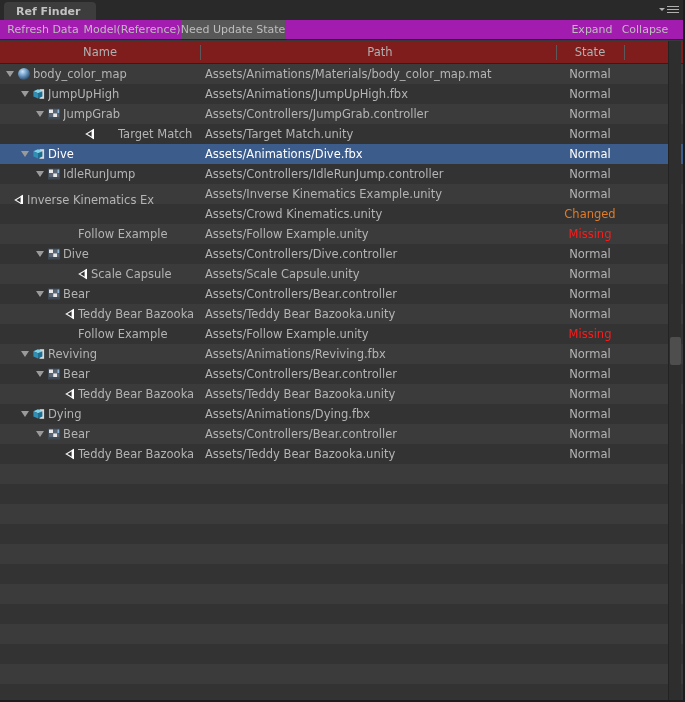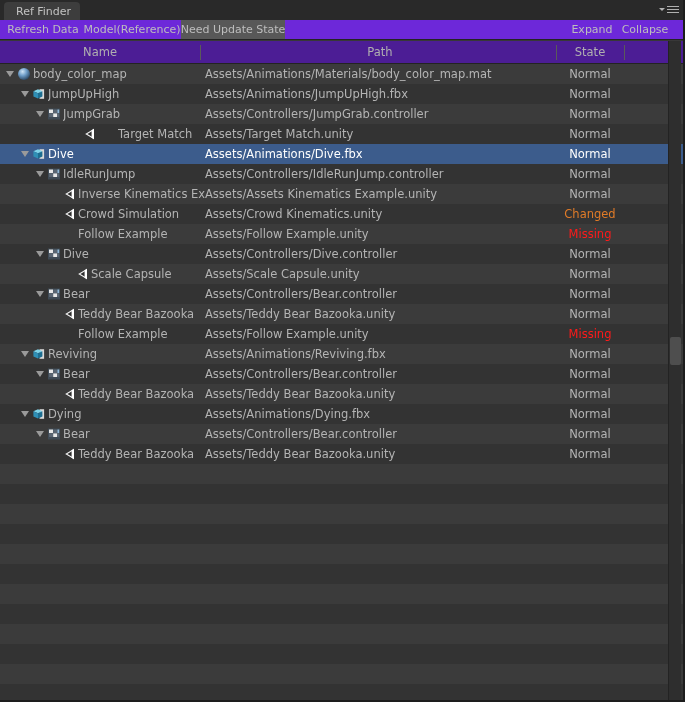--- a/index.html
+++ b/index.html
@@ -31,28 +31,29 @@
   .tabstrip {
     position: absolute;
     left: 0; top: 0;
     width: 685px; height: 20px;
     background: #292929;
   }
   .tab {
     position: absolute;
     left: 4px; top: 2px;
     height: 18px;
-    padding: 0 9px 0 12px;
+    padding: 0 16px 0 12px;
     background: #3d3d3d;
     border-radius: 4px 4px 0 0;
     display: flex;
     align-items: center;
     color: #c2c2c2;
     font-size: 11px;
     box-sizing: border-box;
+    font-weight: bold;
   }
   .menu-icon {
     position: absolute;
     right: 6px; top: 5px;
     width: 18px; height: 11px;
     display: flex;
     align-items: center;
     justify-content: flex-end;
   }
   .menu-icon .bars { display: inline-block; }
@@ -69,21 +70,21 @@
     border-top: 3px solid #b0b0b0;
     margin-right: 2px;
     margin-bottom: 3px;
   }
 
   
   .toolbar {
     position: absolute;
     left: 0; top: 20px;
     width: 685px; height: 20px;
-    background: #6d28d9;
+    background: #a21caf;
     border-bottom: 1px solid #232323;
     box-sizing: border-box;
   }
   .tb-btn {
     position: absolute;
     top: 0;
     height: 19px;
     display: flex;
     align-items: center;
     justify-content: center;
@@ -98,21 +99,21 @@
   }
   .tb-btn.active {
     background: #585858;
   }
 
   
   .colheader {
     position: absolute;
     left: 0; top: 41px;
     width: 685px; height: 23px;
-    background: #4c1d95;
+    background: #7f1d1d;
     border-bottom: 1px solid #232323;
     box-sizing: border-box;
   }
   .colheader .cell {
     position: absolute;
     top: 0; height: 22px;
     display: flex;
     align-items: center;
     justify-content: center;
     color: #b0b0b0;
@@ -341,42 +342,33 @@
               <rect x="6.2" y="6.4" width="4" height="3.6" fill="#e8e8e8"></rect>
               <rect x="10.4" y="2.5" width="1.8" height="3.6" fill="#8fb8d8"></rect>
               <rect x="10.4" y="6.4" width="1.8" height="3.6" fill="#5a6673"></rect>
             </svg></span>
           <span class="namelabel">IdleRunJump</span>
         </div>
         <div class="pathcell">Assets/Controllers/IdleRunJump.controller</div>
         <div class="statecell" style="color: rgb(180, 180, 180);">Normal</div>
       </div>
       <div class="row odd">
-        <div class="namecell" style="padding-left: 51px;">
+        <div class="namecell" style=" margin-top: 6px;">
           <div class="foldout hidden"></div>
           <span class="icon"><svg width="14" height="14" viewBox="0 0 14 14">
               <path d="M12 1.8 L12 12.2 L3.2 7 z" fill="#f2f2f2"></path>
               <path d="M11.2 3.6 L11.2 10.4 L5.4 7 z" fill="#2e2e2e"></path>
               <path d="M12 1.8 L12 12.2 L9.6 10.8 L9.6 3.2 z" fill="#ffffff"></path>
             </svg></span>
           <span class="namelabel">Inverse Kinematics Ex</span>
         </div>
-        <div class="pathcell">Assets/Assets Kinematics Example.unity</div>
-        <div class="statecell" style="color: rgb(180, 180, 180);">Normal</div>
-      </div>
-      <div class="row even">
-        <div class="namecell" style="padding-left: 51px;">
-          <div class="foldout hidden"></div>
-          <span class="icon"><svg width="14" height="14" viewBox="0 0 14 14">
-              <path d="M12 1.8 L12 12.2 L3.2 7 z" fill="#f2f2f2"></path>
-              <path d="M11.2 3.6 L11.2 10.4 L5.4 7 z" fill="#2e2e2e"></path>
-              <path d="M12 1.8 L12 12.2 L9.6 10.8 L9.6 3.2 z" fill="#ffffff"></path>
-            </svg></span>
-          <span class="namelabel">Crowd Simulation</span>
-        </div>
+        <div class="pathcell">Assets/Inverse Kinematics Example.unity</div>
+        <div class="statecell" style="color: rgb(180, 180, 180);">Normal</div>
+      </div>
+      <div class="row even">
         <div class="pathcell">Assets/Crowd Kinematics.unity</div>
         <div class="statecell" style="color: rgb(224, 123, 40);">Changed</div>
       </div>
       <div class="row odd">
         <div class="namecell" style="padding-left: 51px;">
           <div class="foldout hidden"></div>
           <span class="icon blank"></span>
           <span class="namelabel">Follow Example</span>
         </div>
         <div class="pathcell">Assets/Follow Example.unity</div>

